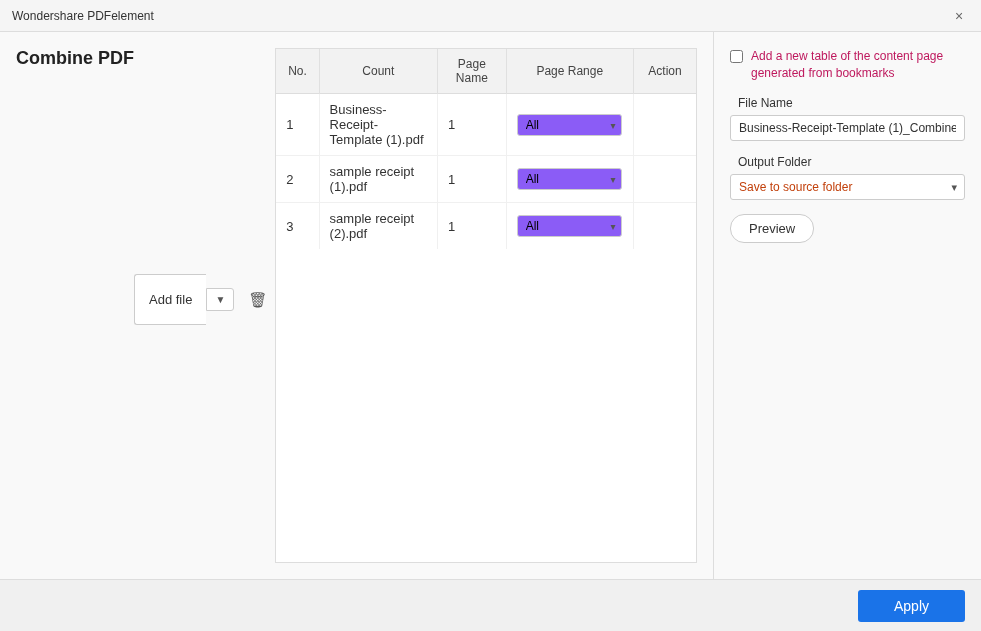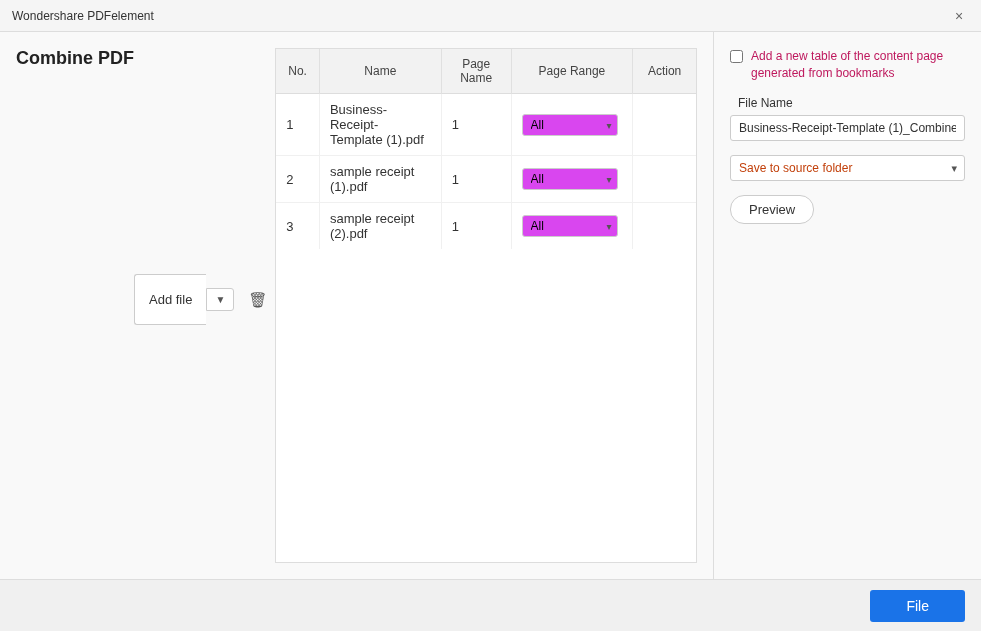--- a/index.html
+++ b/index.html
@@ -135,25 +135,25 @@
     }
     td:last-child { border-right: none; }
 
     tr:last-child td { border-bottom: none; }
 
     .page-range-select {
       border: 1px solid #ccc;
       border-radius: 3px;
       padding: 3px 24px 3px 8px;
       font-size: 12px;
-      background: #d946ef;
+      background: #8b5cf6;
       appearance: none;
       -webkit-appearance: none;
       cursor: pointer;
-      width: 96px;
+      width: 105px;
       position: relative;
     }
 
     .select-wrapper {
       position: relative;
       display: inline-block;
     }
     .select-wrapper::after {
       content: "▾";
       position: absolute;
@@ -294,21 +294,21 @@
       <button class="add-file-btn">Add file</button>
       <button class="dropdown-arrow-btn">▼</button>
       <button class="delete-btn">🗑</button>
     </div>
 
     <div class="table-container">
       <table>
         <thead>
           <tr>
             <th class="col-no">No.</th>
-            <th class="col-name">Name</th>
+            <th class="col-name">Count</th>
             <th class="col-pagecount">Page Name</th>
             <th class="col-pagerange">Page Range</th>
             <th class="col-action">Action</th>
           </tr>
         </thead>
         <tbody id="table-body">
         <tr>
               <td>1</td>
               <td>Business-Receipt-Template (1).pdf</td>
               <td>1</td>
@@ -340,30 +340,31 @@
       <input type="checkbox" id="bookmark-checkbox" style="">
       <label class="checkbox-label" for="bookmark-checkbox">Add a new table of the content page generated from bookmarks</label>
     </div>
 
     <div class="field-group">
       <span class="field-label">File Name</span>
       <input class="file-name-input" type="text" value="Business-Receipt-Template (1)_Combine.pdf" style="">
     </div>
 
     <div class="field-group">
+      <span class="field-label">Output Folder</span>
       <div class="output-folder-select-wrapper">
         <select class="output-folder-select">
           <option>Save to source folder</option>
           <option>Browse...</option>
         </select>
       </div>
     </div>
 
     <div>
       <button class="preview-btn">Preview</button>
     </div>
 
   </div>
 </div>
 
 <div class="bottom-bar">
-  <button class="apply-btn">File</button>
+  <button class="apply-btn">Apply</button>
 </div>
 
 </body></html>

